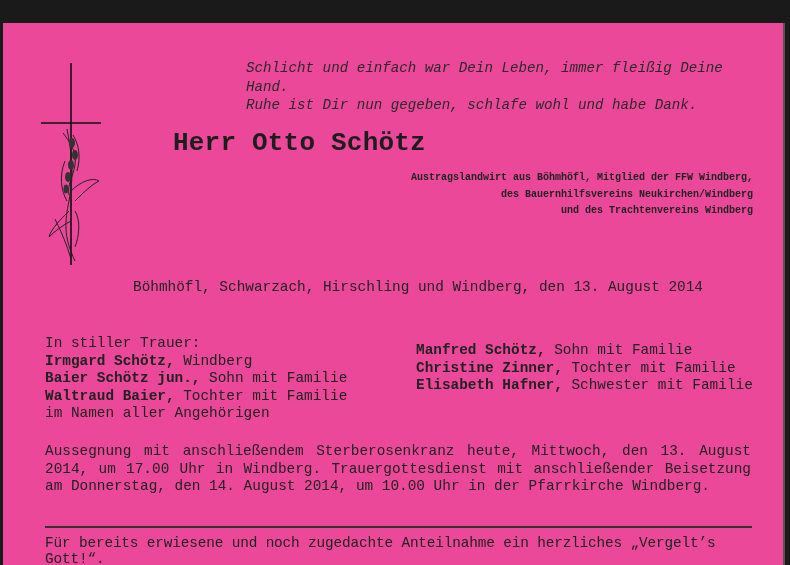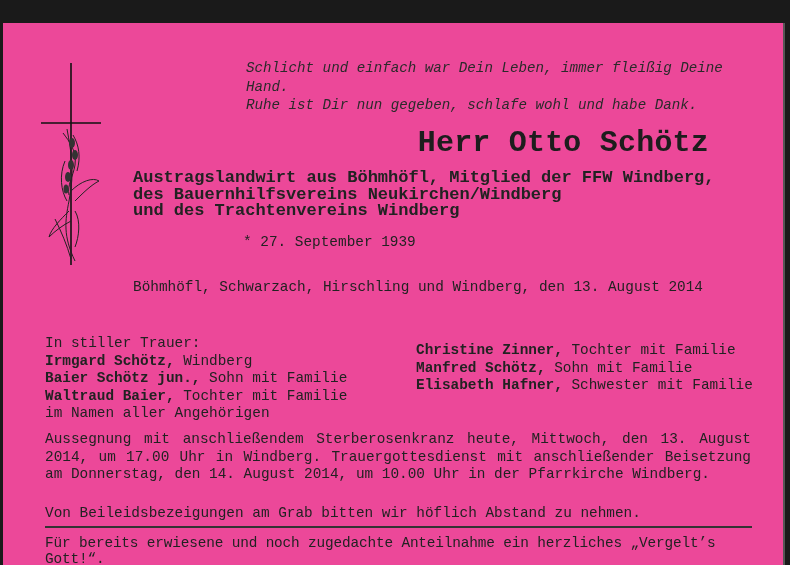--- a/index.html
+++ b/index.html
@@ -8,39 +8,39 @@
       position: absolute; left: 3px; top: 3px; width: 780px; height: 554px;
       background: #ec4899; border-right: 2px solid #555; border-bottom: 2px solid #333;
       font-family: Liberation Mono, monospace; color: #222; margin-top: 20px;
     }
     .cross { position: absolute; left: 38px; top: 38px; width: 64px; height: 206px; }
     .motto {
       position: absolute; left: 243px; top: 36px; width: 520px;
       font-style: italic; font-size: 14.2px; line-height: 18.5px; color: #2a2a2a;
     }
     .name {
-      position: absolute; left: 170px; width: 536px; top: 98px; text-align: right;
-      font-weight: bold; font-size: 30px; line-height: 44px; color: #1d1d1d; letter-spacing: 0.2px;
+      position: absolute; left: 170px; width: 536px; top: 98px; text-align: left;
+      font-weight: bold; font-size: 26px; line-height: 44px; color: #1d1d1d; letter-spacing: 0.2px;
     }
     .desc {
-      position: absolute; left: 130px; width: 620px; top: 147px; text-align: left;
-      font-weight: bold; font-size: 17px; line-height: 16.5px; color: #222;
+      position: absolute; left: 130px; width: 620px; top: 147px; text-align: right;
+      font-weight: bold; font-size: 10px; line-height: 16.5px; color: #222;
     }
     .dates {
       position: absolute; left: 240px; top: 211px; font-size: 14.4px; color: #222;
       display: flex; gap: 46px;
     }
     .place {
       position: absolute; left: 130px; width: 600px; top: 256px; text-align: left; font-size: 14.4px; color: #222;
     }
     .mourners { position: absolute; left: 42px; top: 312px; font-size: 14.4px; line-height: 17.5px; color: #222; }
     .mourners-right { position: absolute; left: 413px; top: 319px; font-size: 14.4px; line-height: 17.5px; color: #222; }
     .mourner b { font-weight: bold; }
     .notice {
-      position: absolute; left: 42px; top: 408px; width: 706px; font-size: 14.4px; line-height: 17.5px;
+      position: absolute; left: 42px; top: 420px; width: 706px; font-size: 14.4px; line-height: 17.5px;
       text-align: justify; color: #222;
     }
     .notice p { margin: 0; }
     .notice .last-line { text-align-last: left; }
     .req { position: absolute; left: 42px; top: 482px; font-size: 14.4px; color: #222; }
     .rule { position: absolute; left: 42px; top: 503px; width: 707px; height: 2px; background: #333; }
     .thanks { position: absolute; left: 42px; top: 512px; font-size: 14.4px; color: #222; letter-spacing: -0.15px; }
   </style>
 </head>
 <body>
@@ -76,41 +76,39 @@
 
   <div class="name">Herr Otto Schötz</div>
 
   <div class="desc">
     <div>Austragslandwirt aus Böhmhöfl, Mitglied der FFW Windberg,</div>
     <div>des Bauernhilfsvereins Neukirchen/Windberg</div>
     <div>und des Trachtenvereins Windberg</div>
   </div>
 
   <div class="dates">
-    <span>* 27. September 1939</span>
   </div>
 
   <div class="place">Böhmhöfl, Schwarzach, Hirschling und Windberg, den 13. August 2014</div>
 
   <div class="mourners">
     <div>In stiller Trauer:</div>
     <div class="mourner"><b>Irmgard Schötz,</b><span> Windberg</span></div>
     <div class="mourner"><b>Baier Schötz jun.,</b><span> Sohn mit Familie</span></div>
     <div class="mourner"><b>Waltraud Baier,</b><span> Tochter mit Familie</span></div>
     <div>im Namen aller Angehörigen</div>
   </div>
 
   <div class="mourners-right">
+    <div class="mourner"><b>Manfred Schötz,</b><span> Sohn mit Familie</span></div>
     <div class="mourner"><b>Christine Zinner,</b><span> Tochter mit Familie</span></div>
-    <div class="mourner"><b>Manfred Schötz,</b><span> Sohn mit Familie</span></div>
     <div class="mourner"><b>Elisabeth Hafner,</b><span> Schwester mit Familie</span></div>
   </div>
 
   <div class="notice">
     <p class="last-line">Aussegnung mit anschließendem Sterberosenkranz heute, Mittwoch, den 13. August 2014, um 17.00 Uhr in Windberg. Trauergottesdienst mit anschließender Beisetzung am Donnerstag, den 14. August 2014, um 10.00 Uhr in der Pfarrkirche Windberg.</p>
   </div>
 
-  <div class="req">Von Beileidsbezeigungen am Grab bitten wir höflich Abstand zu nehmen.</div>
 
   <div class="rule"></div>
 
   <div class="thanks">Für bereits erwiesene und noch zugedachte Anteilnahme ein herzliches „Vergelt’s Gott!“.</div>
 </div>
 
 </body></html>

